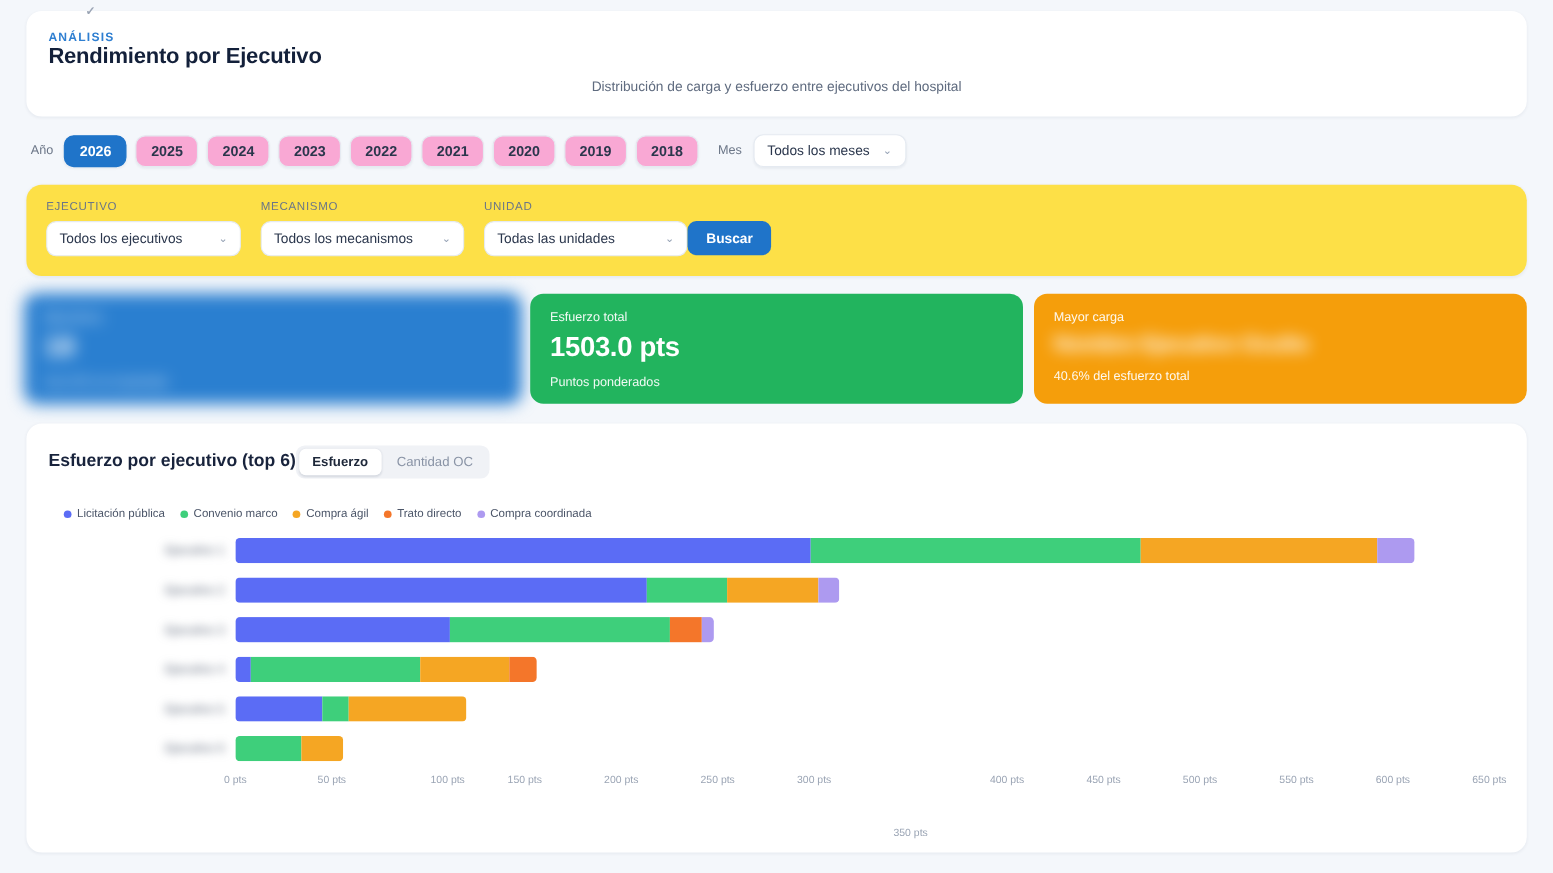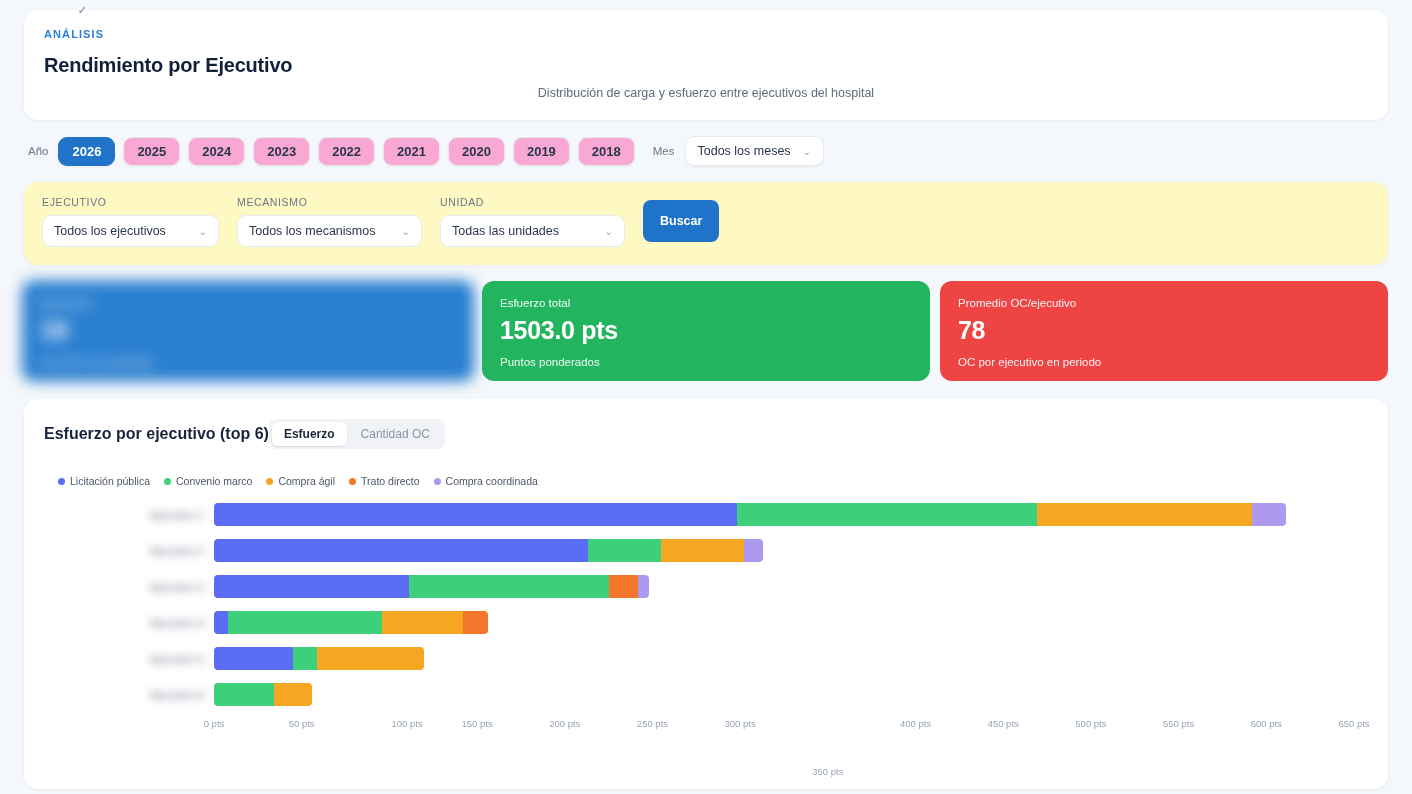--- a/index.html
+++ b/index.html
@@ -13,21 +13,21 @@
 
   
   .header-card {
     background: #ffffff; border-radius: 14px;
     padding: 18px 20px 20px 20px;
     box-shadow: 0 1px 3px rgba(16,32,64,.06);
     margin-bottom: 16px;
   }
   .eyebrow {
     color: #2f7fd1; font-size: 11px; font-weight: bold;
-    letter-spacing: .1em; margin-bottom: 14px;
+    letter-spacing: .1em; margin-bottom: 0;
   }
   .page-title { color: #13203a; font-size: 20px; font-weight: bold; letter-spacing: -.2px; }
   .page-sub { color: #5f6b7f; font-size: 12.5px; margin-top: 9px; text-align: center; }
 
   
   .yearbar { display: flex; align-items: center; gap: 8px; margin-bottom: 16px; padding-left: 4px;}
   .small-label { color: #6b7687; font-size: 11.5px; margin-right: 2px; }
   .ybtn {
     background: #f9a8d4; border: 1px solid #e5eaf1; border-radius: 9px;
     height: 29px; min-width: 52px; padding: 0 13px;
@@ -41,35 +41,35 @@
     background: #ffffff; border: 1px solid #e5eaf1; border-radius: 9px;
     height: 30px; padding: 0 12px; min-width: 125px;
     display: flex; align-items: center; justify-content: space-between; gap: 12px;
     font-size: 12.5px; color: #2a364c; cursor: pointer;
     box-shadow: 0 1px 2px rgba(16,32,64,.05);
   }
   .chev { color: #94a1b4; font-size: 10px; }
 
   
   .filter-card {
-    background: #fef9c3; border-radius: 14px; padding: 14px 18px 18px 18px;
+    background: #fde047; border-radius: 14px; padding: 14px 18px 18px 18px;
     box-shadow: 0 1px 3px rgba(16,32,64,.06); margin-bottom: 16px;
-    display: flex; align-items: center; gap: 18px;
+    display: flex; align-items: flex-end; 
   }
   .fgroup { display: flex; flex-direction: column; gap: 7px; }
   .flabel { font-size: 10.5px; color: #6b7687; letter-spacing: .06em; }
   .fselect {
     width: 177px; height: 32px; border: 1px solid #e5eaf1; border-radius: 9px;
     background: #fff; display: flex; align-items: center; justify-content: space-between;
     padding: 0 11px; font-size: 12.5px; color: #2a364c; cursor: pointer;
   }
   .fselect.wide { width: 185px; }
   .btn-buscar {
     background: #1f74c9; color: #fff; border: none; border-radius: 8px;
-    height: 42px; padding: 0 17px; font-size: 12.5px; font-weight: bold;
+    height: 31px; padding: 0 17px; font-size: 12.5px; font-weight: bold;
     cursor: pointer; margin-bottom: 1px;
   }
 
   
   .kpis { display: flex; gap: 10px; margin-bottom: 18px; }
   .kpi {
     flex: 1; border-radius: 12px; padding: 16px 18px 18px 18px;
     height: 100px; color: #ffffff; position: relative; overflow: hidden;
   }
   .kpi-label { font-size: 11.5px; opacity: .93; }
@@ -186,24 +186,24 @@
       <div class="kpi blurred" style="background: rgb(42, 127, 208);">
         <div class="kpi-label">Ejecutivos</div>
         <div class="kpi-value">19</div>
         <div class="kpi-foot">Con OC en el periodo</div>
       </div>
       <div class="kpi" style="background: rgb(34, 180, 94);">
         <div class="kpi-label">Esfuerzo total</div>
         <div class="kpi-value">1503.0 pts</div>
         <div class="kpi-foot">Puntos ponderados</div>
       </div>
-      <div class="kpi" style="background: rgb(239, 68, 68);">
-        <div class="kpi-label">Promedio OC/ejecutivo</div>
-        <div class="kpi-value">78</div>
-        <div class="kpi-foot">OC por ejecutivo en periodo</div>
+      <div class="kpi" style="background: rgb(245, 158, 11);">
+        <div class="kpi-label">Mayor carga</div>
+        <div class="kpi-value blur-name" style="font-size: 20px;">Nombre Ejecutivo Oculto</div>
+        <div class="kpi-foot">40.6% del esfuerzo total</div>
       </div>
     </div>
 
   <div class="chart-card">
     <div class="chart-head">
       <div class="chart-title">Esfuerzo por ejecutivo (top 6)</div>
       <div class="toggle" id="chart-toggle">
           <div class="tg active">Esfuerzo</div>
           <div class="tg">Cantidad OC</div>
         </div>

